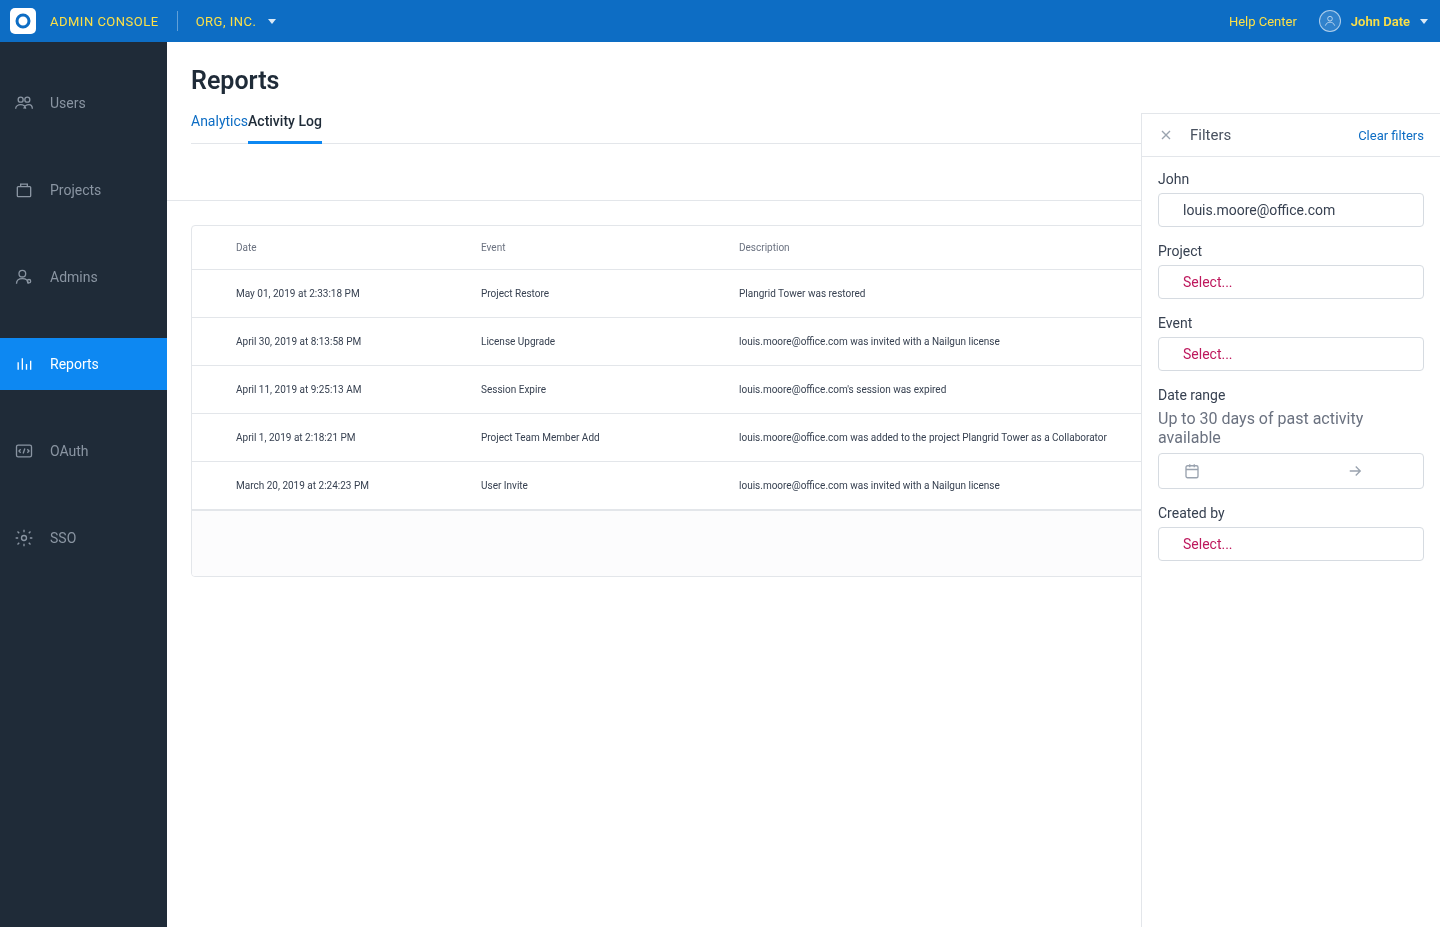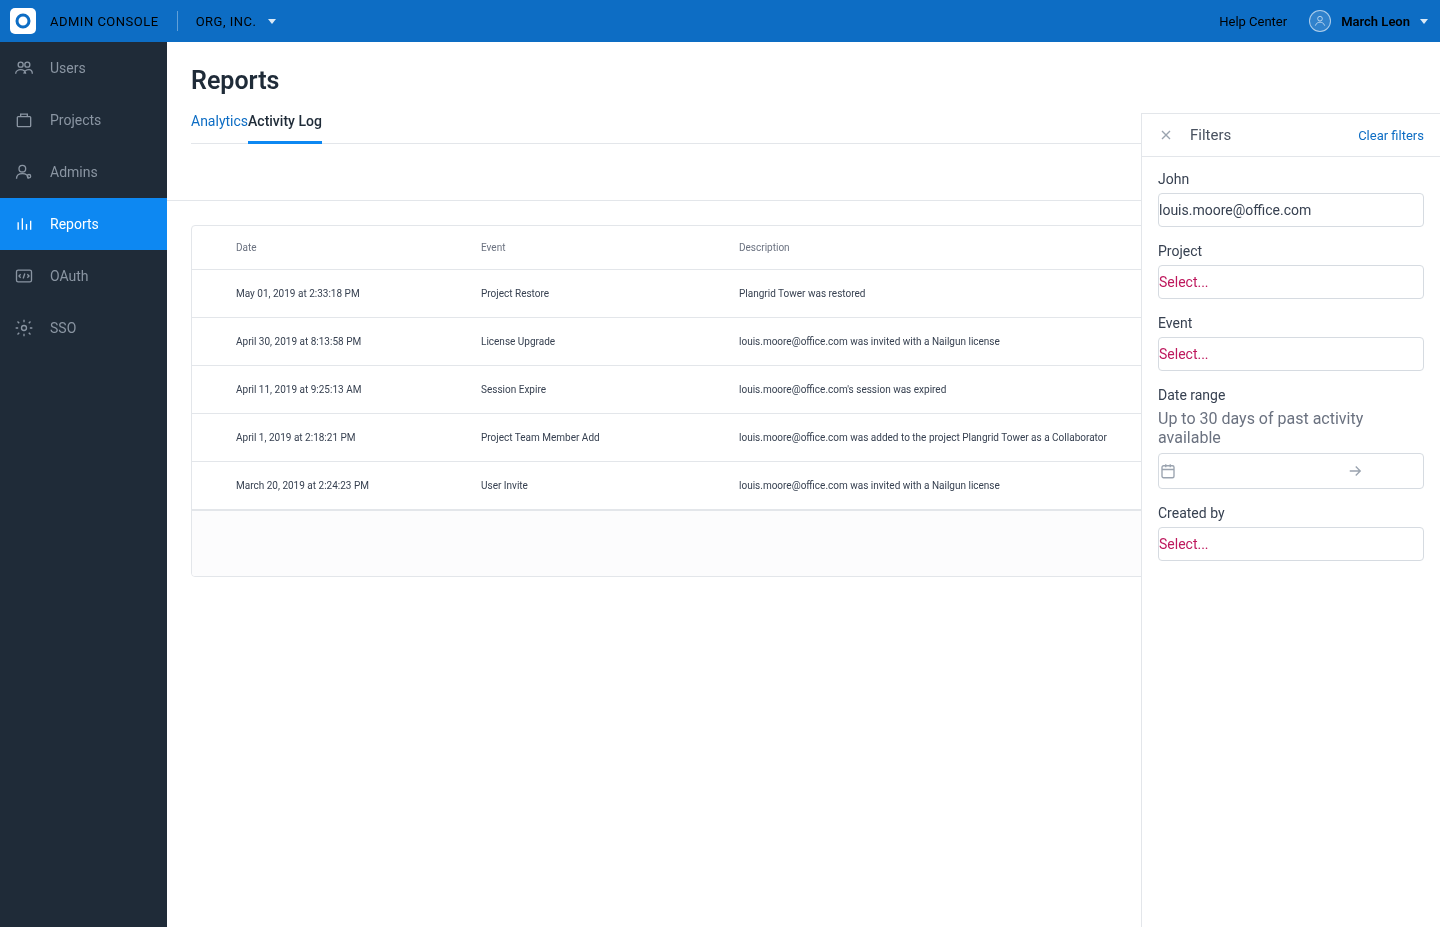--- a/index.html
+++ b/index.html
@@ -12,21 +12,21 @@
       width: 1440px;
       height: 927px;
       overflow: hidden;
       background: #fff;
     }
     .topbar {
       height: 42px;
       background: #0d6dc4;
       display: flex;
       align-items: center;
-      color: #000000;
+      color: #fde047;
       padding: 0 12px 0 10px;
       font-size: 13px;
     }
     .logo-box {
       width: 26px;
       height: 26px;
       background: #fff;
       border-radius: 5px;
       display: flex;
       align-items: center;
@@ -68,20 +68,21 @@
       color: #8a95a2;
       font-size: 14px;
     }
     .sidebar-item {
       display: flex;
       align-items: center;
       height: 52px;
       padding: 8px 14px;
       gap: 16px;
       cursor: pointer;
+      margin-top: 35px;
     }
     .sidebar-item.active {
       background: #0d88f2;
       color: #fff;
     }
     .sidebar-item.active svg { stroke: #fff; }
     .sidebar-item svg { width: 20px; height: 20px; stroke: #8a95a2; fill: none; stroke-width: 1.6; }
 
     .content {
       flex: 1;
@@ -177,21 +178,21 @@
     .filters-head .close svg { width:16px; height:16px; stroke:#9aa3af; stroke-width:2;}
     .filters-head .title { margin-left:16px; font-size:15px; color:#495260;}
     .filters-head .clear { margin-left:auto; color:#0d6dc4; font-size:13px; cursor:pointer;}
     .filters-body { padding: 14px 16px; display:flex; flex-direction:column; gap:16px; font-size:14px; color:#374151;}
     .field label { display:block; margin-bottom:6px; }
     .field .hint { font-size:16px; color:#6b7280; margin-bottom:6px; }
     .input, .select, .date-range {
       width:100%;
       border:1px solid #d6dbe1;
       border-radius:4px;
-      padding: 8px 0;
+      padding: 8px 24px;
       font-size:14px;
       color:#374151;
       background:#fff;
     }
     .input::placeholder, .select.placeholder { color:#be185d; }
     .select.placeholder { cursor:pointer; }
     .date-range {
       display:flex;
       align-items:center;
       gap:10px;
@@ -218,21 +219,21 @@
   </div>
   <div class="top-right">
     <span>Help Center</span>
     <div class="user-menu">
       <span class="avatar">
         <svg viewBox="0 0 24 24" width="14" height="14">
             <circle cx="12" cy="8" r="4" fill="none" stroke="rgba(255,255,255,0.7)" stroke-width="1.5"></circle>
             <path d="M4 20c1-4 5-6 8-6s7 2 8 6" fill="none" stroke="rgba(255,255,255,0.7)" stroke-width="1.5"></path>
           </svg>
       </span>
-      <span class="name">March Leon</span>
+      <span class="name">John Date</span>
       <span class="caret"></span>
     </div>
   </div>
 </div>
 
 <div class="layout">
 
   <nav class="sidebar">
     <div class="sidebar-item">
       <svg viewBox="0 0 24 24">

